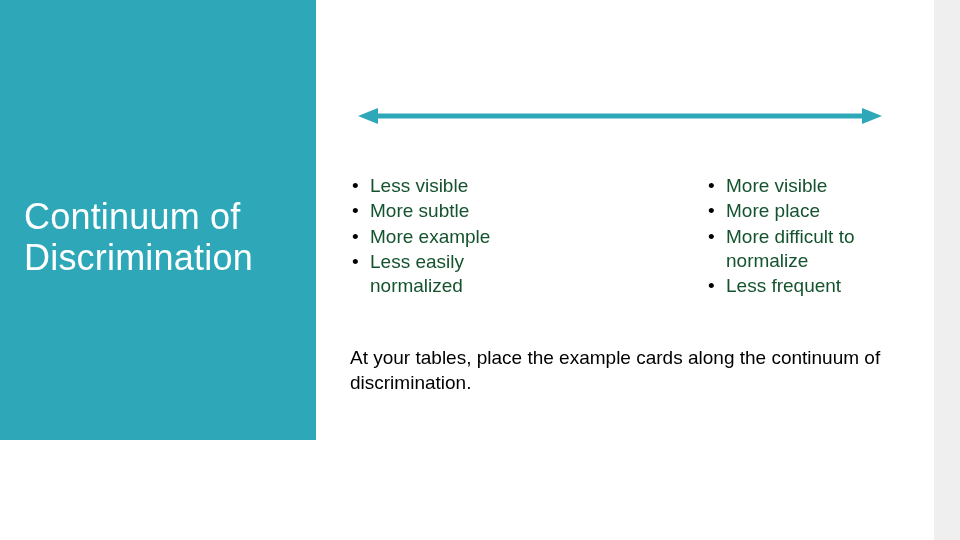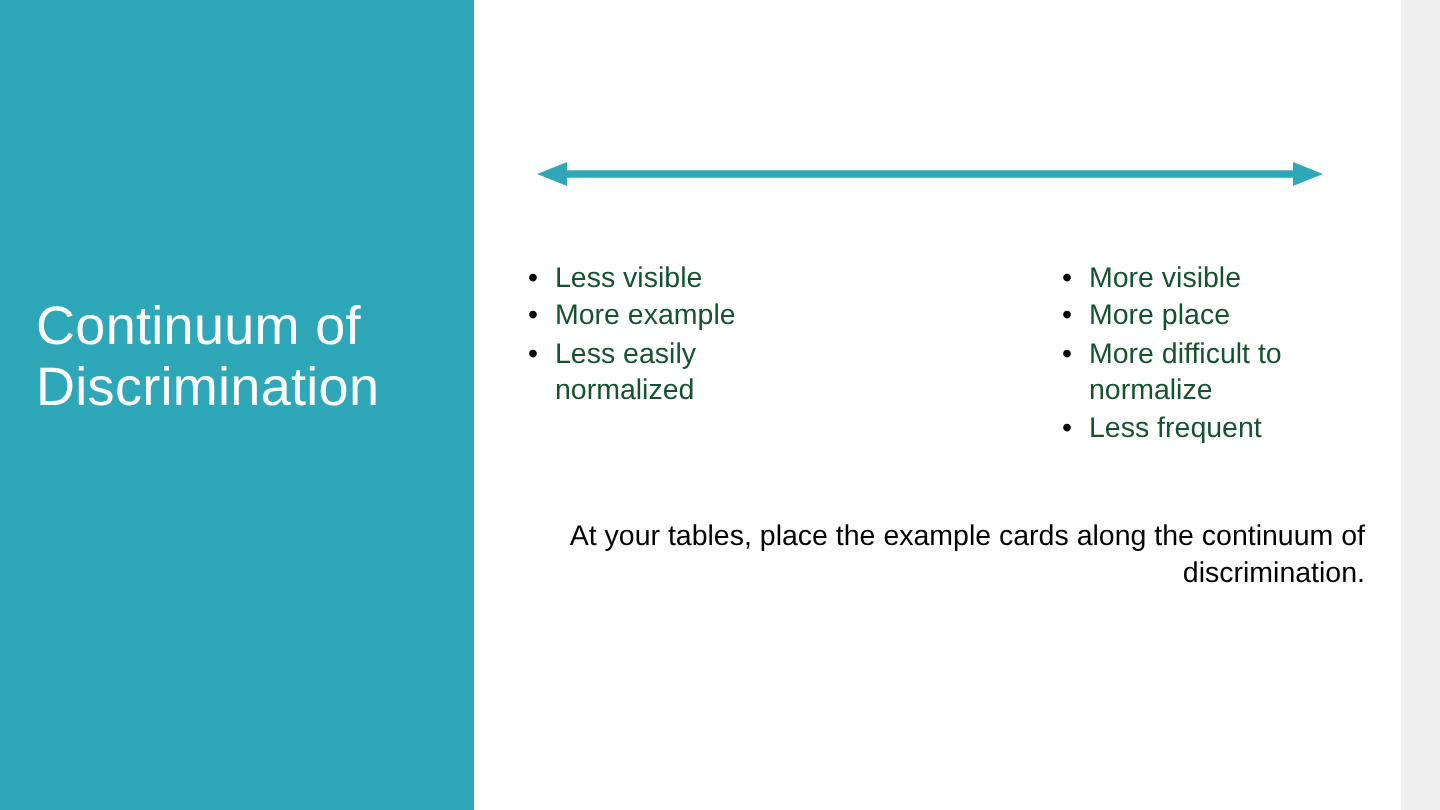--- a/index.html
+++ b/index.html
@@ -1,21 +1,21 @@
 <!DOCTYPE html>
 <html><head>
 <meta charset="utf-8">
 <style>
   * { box-sizing: border-box; margin: 0; padding: 0; }
   html, body { width: 960px; height: 540px; font-family: "Segoe UI Light", "Segoe UI", "Helvetica Neue", Arial, sans-serif; background: #fff; overflow: hidden; }
   .slide { width: 960px; height: 540px; position: relative; background: #fff; }
   .sidebar {
     position: absolute;
     left: 0; top: 0;
-    width: 316px; height: 540px;
+    width: 316px; height: 440px;
     background: #2ea8b8;
   }
   .title {
     position: absolute;
     left: 24px;
     top: 196px;
     width: 276px;
     color: #ffffff;
     font-size: 36px;
     font-weight: 300;
@@ -61,21 +61,20 @@
   }
   .instruction {
     position: absolute;
     left: 350px;
     top: 346px;
     width: 560px;
     font-size: 19px;
     line-height: 1.3;
     color: #000;
     font-weight: 400;
-    text-align: right;
   }
 </style>
 </head>
 <body>
 
 <div class="slide">
   <div class="sidebar">
     <div class="title">Continuum of Discrimination</div>
   </div>
 
@@ -84,20 +83,21 @@
   <div class="arrow-wrap">
     <svg width="524" height="24" viewBox="0 0 524 24">
       <line x1="14" y1="12" x2="510" y2="12" stroke="#2ea8b8" stroke-width="5"></line>
       <polygon points="0,12 20,4 20,20" fill="#2ea8b8"></polygon>
       <polygon points="524,12 504,4 504,20" fill="#2ea8b8"></polygon>
     </svg>
   </div>
 
   <ul class="list list-left">
     <li>Less visible</li>
+    <li>More subtle</li>
     <li>More example</li>
     <li>Less easily normalized</li>
   </ul>
 
   <ul class="list list-right">
     <li>More visible</li>
     <li>More place</li>
     <li>More difficult to normalize</li>
     <li>Less frequent</li>
   </ul>

